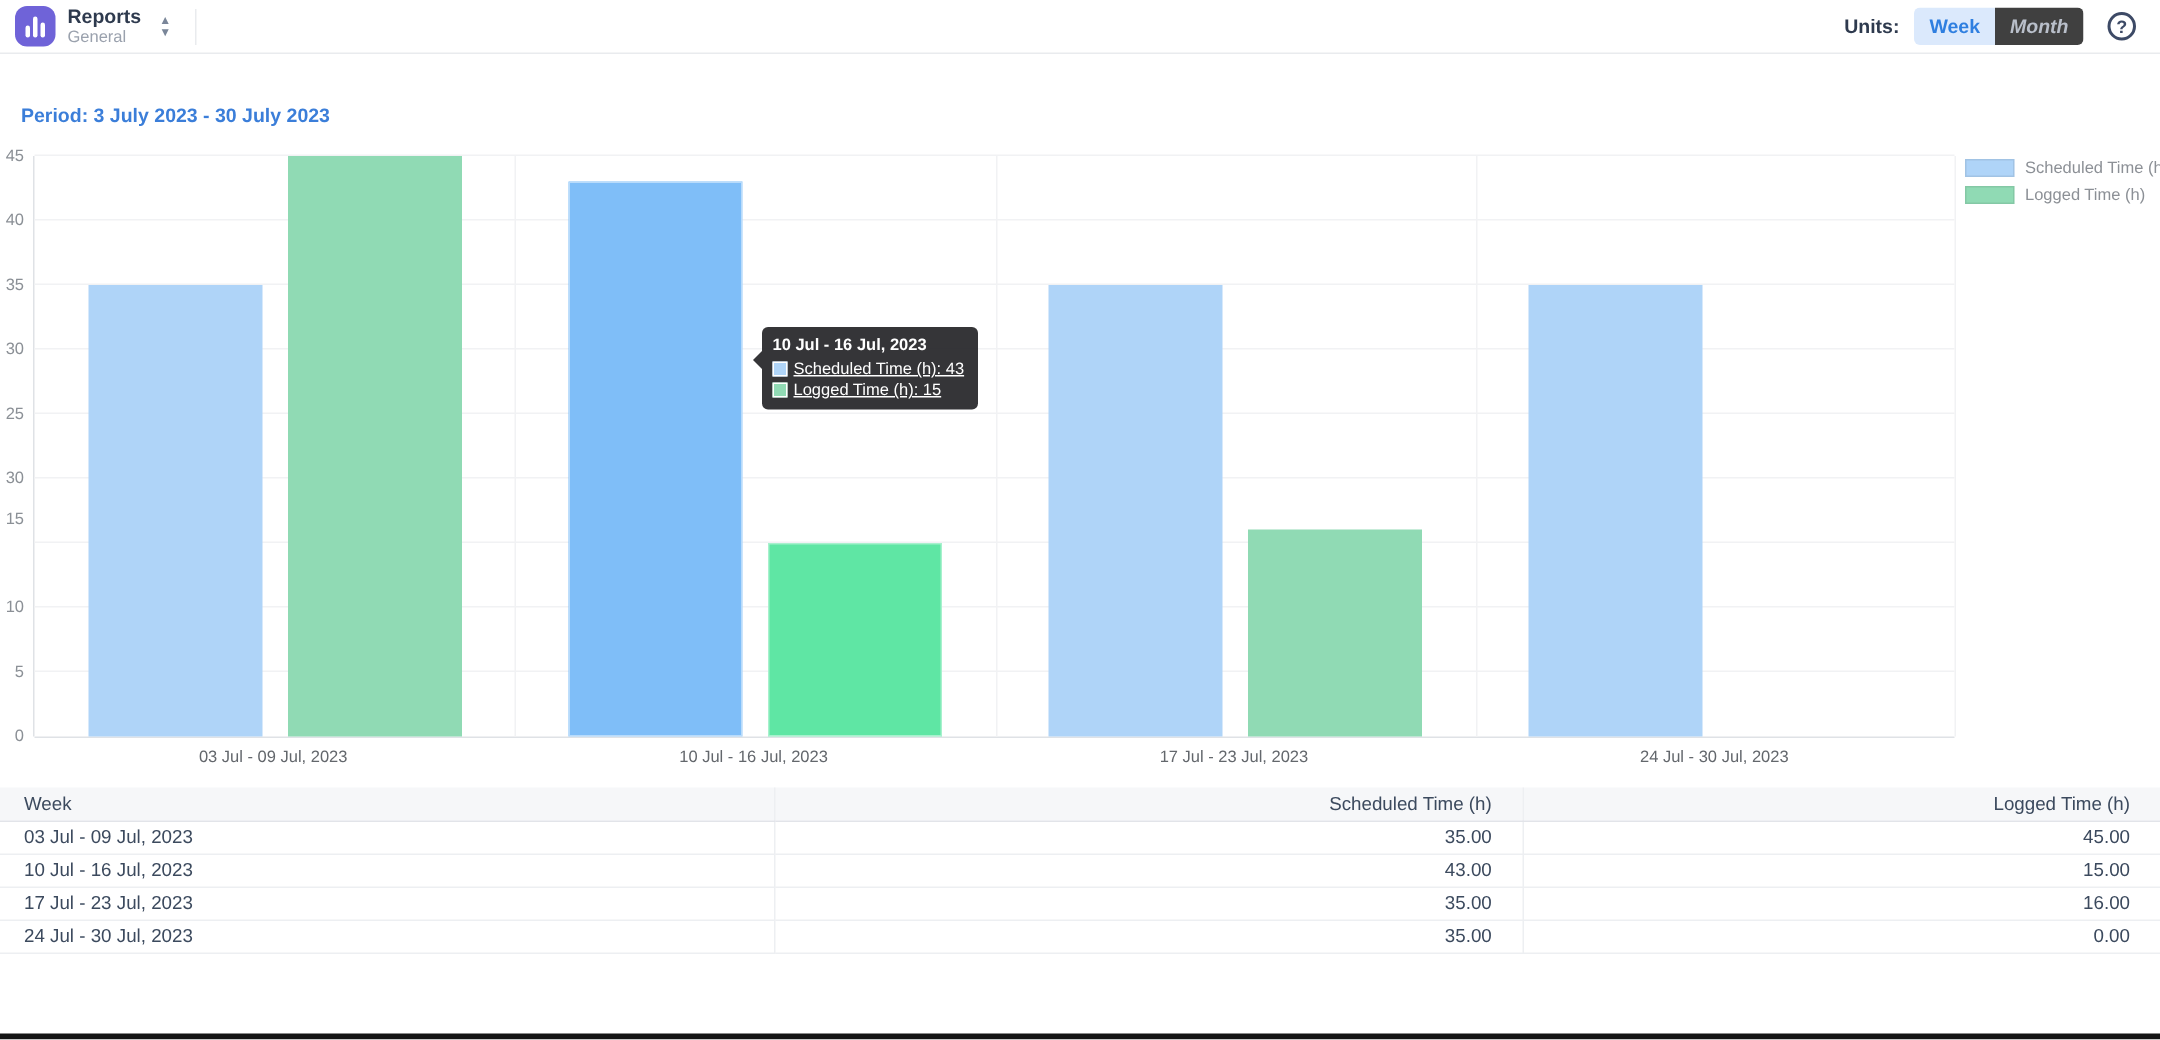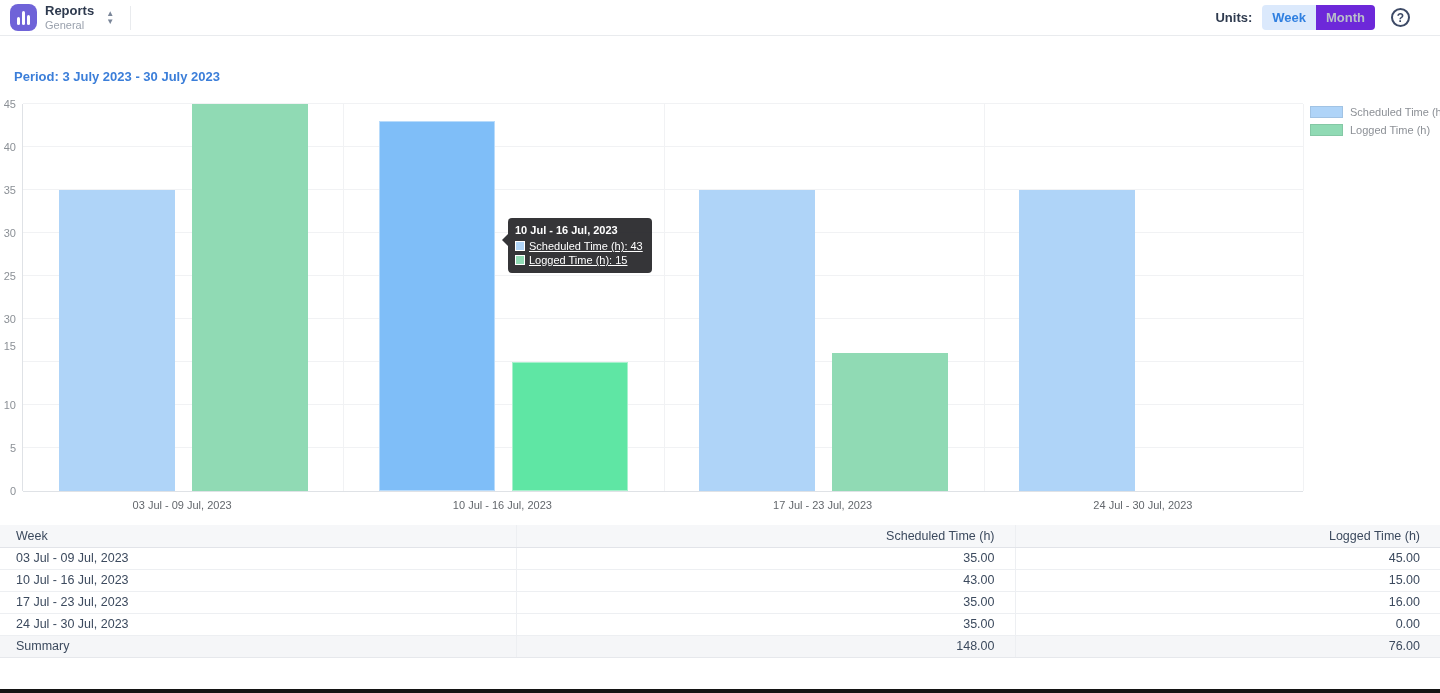--- a/index.html
+++ b/index.html
@@ -13,26 +13,26 @@
   .app-switch { display:flex; align-items:center; gap:8px; padding:0 10px; cursor:pointer; }
   .app-icon { width:27px; height:27px; border-radius:8px; background:#6f63d8;
     display:flex; align-items:flex-end; justify-content:center; gap:2px; padding-bottom:6px; }
   .app-icon i { display:block; width:3px; border-radius:2px; background:#fff; }
   .app-icon i:nth-child(1){height:8px;} .app-icon i:nth-child(2){height:14px;} .app-icon i:nth-child(3){height:10px;}
   .app-titles { display:flex; flex-direction:column; line-height:1.1; }
   .app-title { font-size:13px; font-weight:bold; color:#2e3a4e; }
   .app-subtitle { font-size:11px; color:#9aa1ad; }
   .chevrons { display:flex; flex-direction:column; gap:1px; margin-left:4px; color:#7a8699; font-size:8px; line-height:7px; }
   .topbar-divider { width:1px; height:24px; background:#e9ebee; margin-left:6px; }
-  .topbar-right { margin-left:auto; display:flex; align-items:center; gap:10px; padding-right:30px; }
+  .topbar-right { margin-left:auto; display:flex; align-items:center; gap:10px; padding-right:16px; }
   .units-label { font-size:13px; font-weight:bold; color:#2e3a4e; }
   .segmented { display:flex; border-radius:4px; overflow:hidden; }
   .seg-btn { font-size:13px; font-weight:bold; padding:5px 10px; cursor:pointer; }
   .seg-btn.selected { background:#dbe9fc; color:#2f7fe0; }
-  .seg-btn.unselected { background:#6d28d9; color:#b9bfca; }
+  .seg-btn.unselected { background:#404040; color:#b9bfca;font-style:italic; }
   .help-btn { width:19px; height:19px; border-radius:50%; border:2px solid #3d4a66;
     color:#3d4a66; font-size:12px; font-weight:bold; display:flex; align-items:center;
     justify-content:center; cursor:pointer; margin-left:6px; }
 
   
   .page-title { position:absolute; left:14px; top:44px; font-size:20px; font-weight:bold; color:#2c3950; }
   .page-period { position:absolute; left:14px; top:69px; font-size:13px; font-weight:bold; color:#3b7ed9; }
 
   
   .chart-wrap { position:absolute; left:0; top:100px; width:1440px; height:420px; }
@@ -202,22 +202,17 @@
         <tr>
           <td>17 Jul - 23 Jul, 2023</td>
           <td class="num">35.00</td>
           <td class="num">16.00</td>
         </tr>
         <tr>
           <td>24 Jul - 30 Jul, 2023</td>
           <td class="num">35.00</td>
           <td class="num">0.00</td>
         </tr>
-        <tr class="summary">
-          <td>Summary</td>
-          <td class="num">148.00</td>
-          <td class="num">76.00</td>
-        </tr>
       </tbody>
   </table>
 
   <div class="footer-bar"></div>
 </div>
 
 </body></html>

